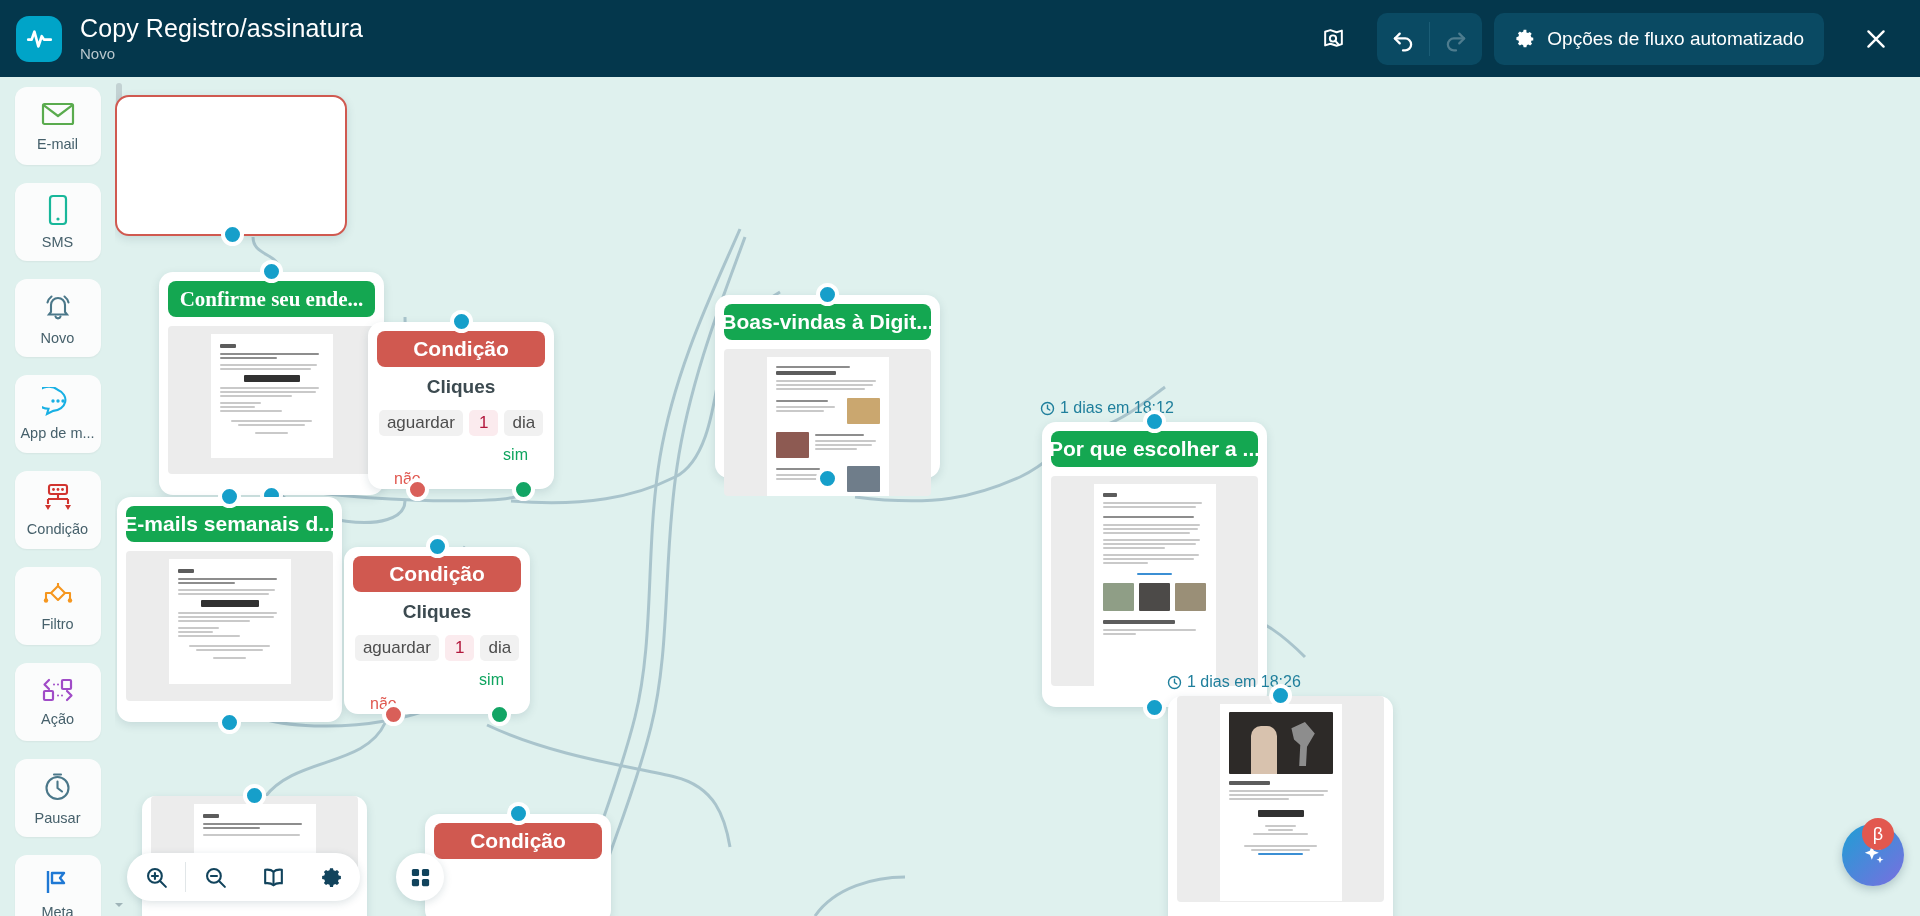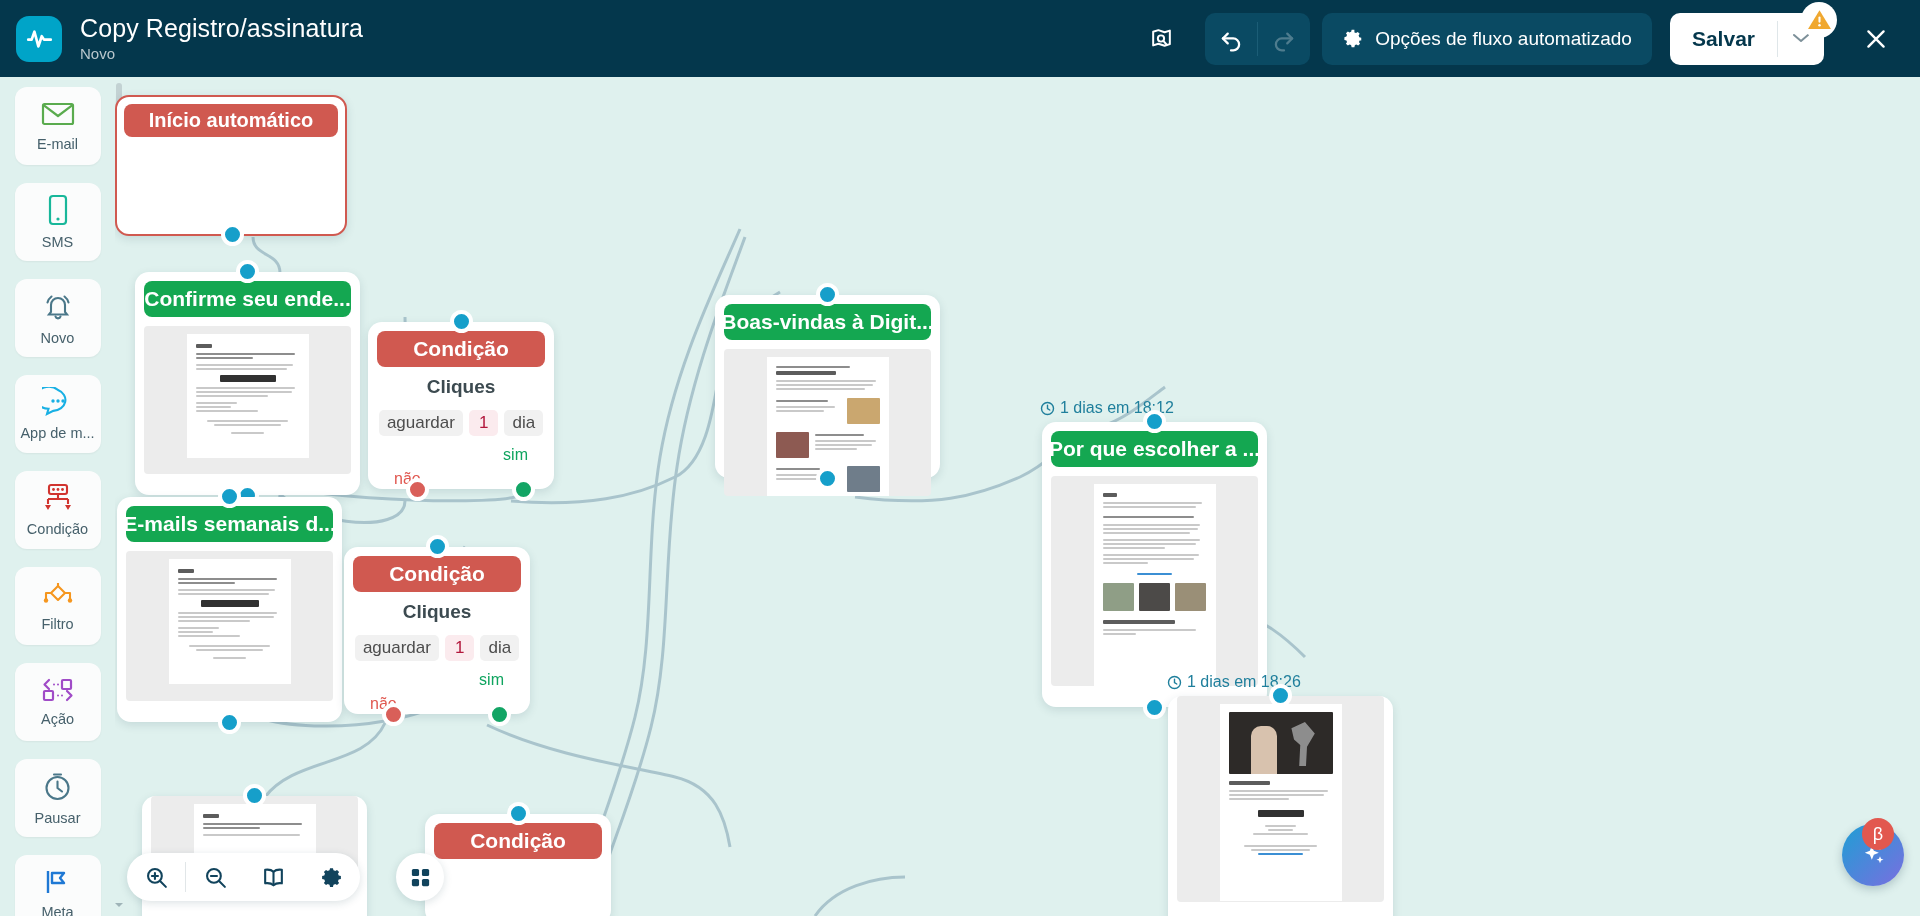--- a/index.html
+++ b/index.html
@@ -189,36 +189,20 @@
     <div class="flow-opts">
       <span style="display:flex">
         <svg width="22" height="22" viewBox="0 0 24 24" fill="#ffffff">
           <path d="M12 8.2a3.8 3.8 0 1 0 0 7.6 3.8 3.8 0 0 0 0-7.6zm0 6a2.2 2.2 0 1 1 0-4.4 2.2 2.2 0 0 1 0 4.4z"></path>
           <path d="M21 13.5v-3l-2.2-.5a7 7 0 0 0-.7-1.7l1.2-1.9-2.1-2.1-1.9 1.2a7 7 0 0 0-1.7-.7L13.5 2h-3l-.5 2.2a7 7 0 0 0-1.7.7L6.4 3.7 4.3 5.8l1.2 1.9a7 7 0 0 0-.7 1.7L2.6 10v3l2.2.5c.16.6.4 1.16.7 1.7l-1.2 1.9 2.1 2.1 1.9-1.2c.54.3 1.1.54 1.7.7l.5 2.2h3l.5-2.2c.6-.16 1.16-.4 1.7-.7l1.9 1.2 2.1-2.1-1.2-1.9c.3-.54.54-1.1.7-1.7L21 13.5z"></path>
         </svg>
       </span>
       <span>Opções de fluxo automatizado</span>
     </div>
 
-    <div class="save-group">
-      <div class="save-btn">Salvar</div>
-      <div class="sg-div"></div>
-      <div class="save-caret">
-        <svg width="16" height="11" viewBox="0 0 16 11">
-            <path d="M1 2l7 6 7-6" fill="none" stroke="#7d9099" stroke-width="2" stroke-linecap="round" stroke-linejoin="round"></path>
-          </svg>
-      </div>
-      <div class="warn-badge">
-        <svg width="25" height="25" viewBox="0 0 24 24">
-            <path d="M12 3 23 21H1z" fill="#f0a830"></path>
-            <rect x="11" y="9" width="2" height="6" rx="1" fill="#fff"></rect>
-            <circle cx="12" cy="17.6" r="1.2" fill="#fff"></circle>
-          </svg>
-      </div>
-    </div>
 
     <div class="close-btn">
       <svg width="26" height="26" viewBox="0 0 24 24" fill="none" stroke="#ffffff" stroke-width="2.2" stroke-linecap="round">
           <path d="M5 5l14 14M19 5 5 19"></path>
         </svg>
     </div>
   </div>
 </div>
 
 <div id="sidebar">
@@ -367,25 +351,24 @@
   </svg>
 
   <div id="v-scroll">
     <div class="thumb"></div>
     <svg id="v-arrow" viewBox="0 0 10 10">
         <path d="M1 3l4 4 4-4" fill="#9fb4b8"></path>
       </svg>
   </div>
 
   <div class="node" id="node-start">
-    <div class="node-hdr hdr-red">Início automático</div>
     <div class="port" style="left:104px;bottom:-12px;"></div>
   </div>
 
-  <div class="node mail-node" id="n-email1" style="left:20px;top:195px;height:223px;">
+  <div class="node mail-node" id="n-email1" style="left:44px;top:195px;height:223px;font-family:Liberation Serif, serif;">
     <div class="node-hdr hdr-green">Confirme seu ende...</div>
     <div class="mail-prev" style="height:148px;">
       <div class="mail-page" style="height:124px;padding:8px 9px;box-sizing:border-box;">
         <div class="tl hd" style="width:16%"></div>
         <div class="tl dark" style="width:96%;margin-top:5px"></div>
           <div class="tl dark" style="width:55%"></div>
         <div class="tl" style="width:94%;margin-top:5px"></div>
           <div class="tl" style="width:88%"></div>
         <div class="btn-ph" style="width:56px;"></div>
         <div class="tl" style="width:96%;margin-top:4px"></div>

